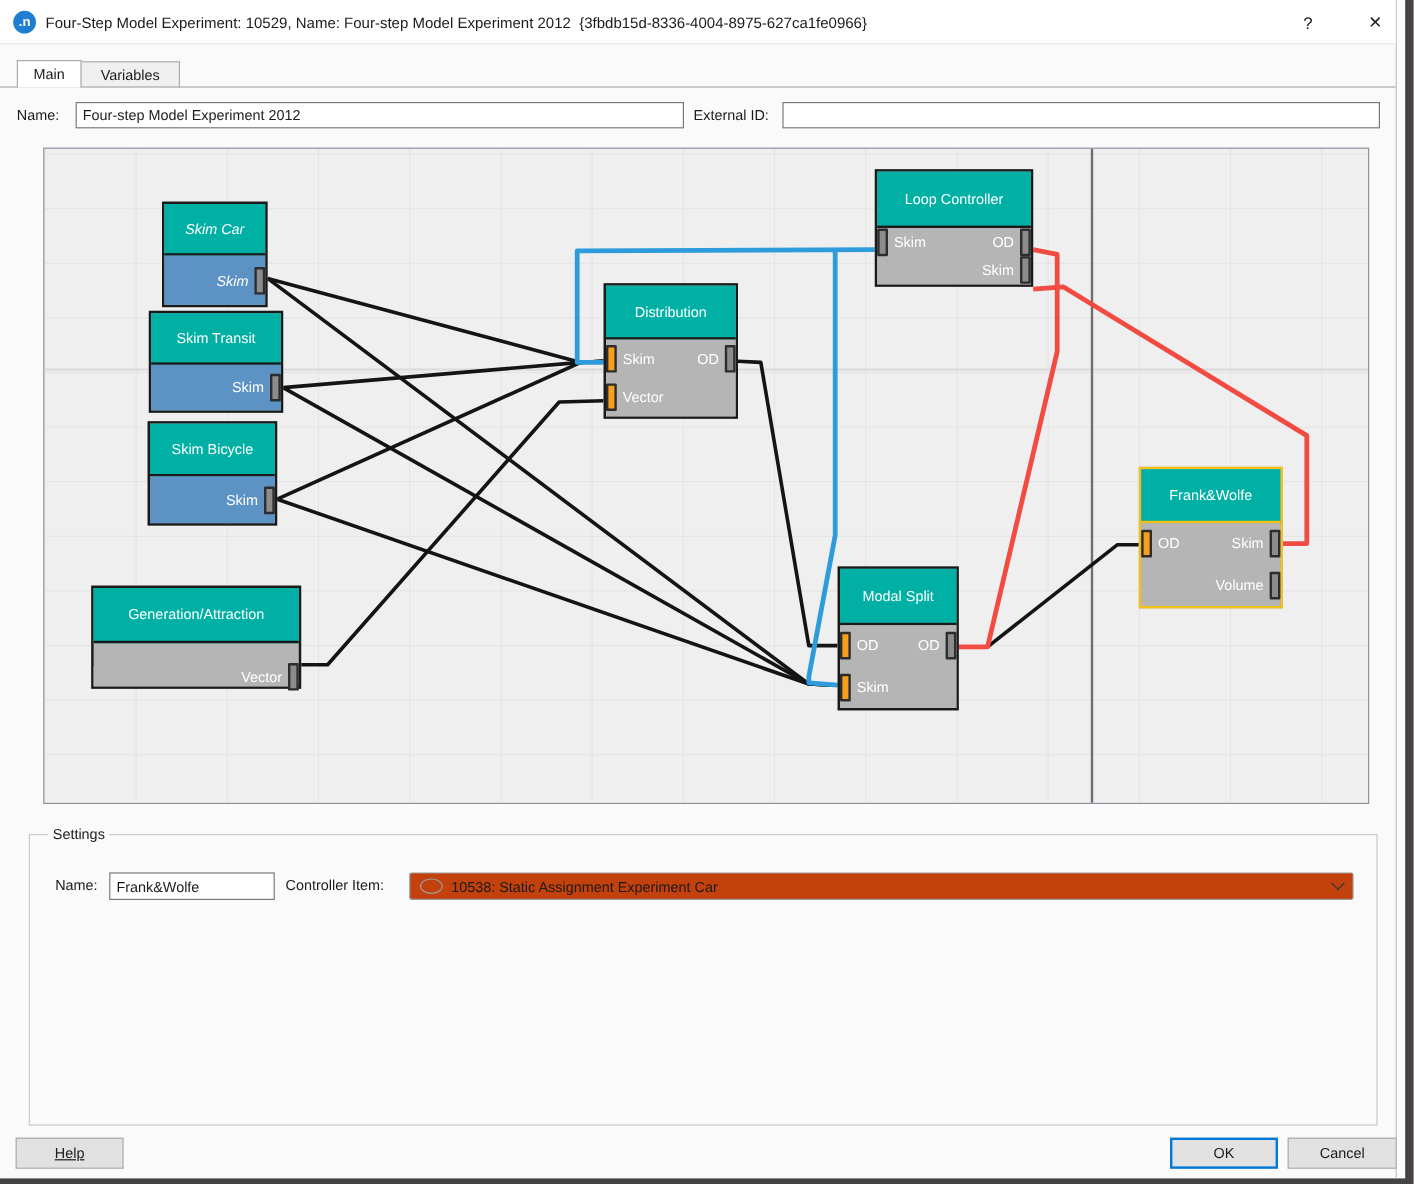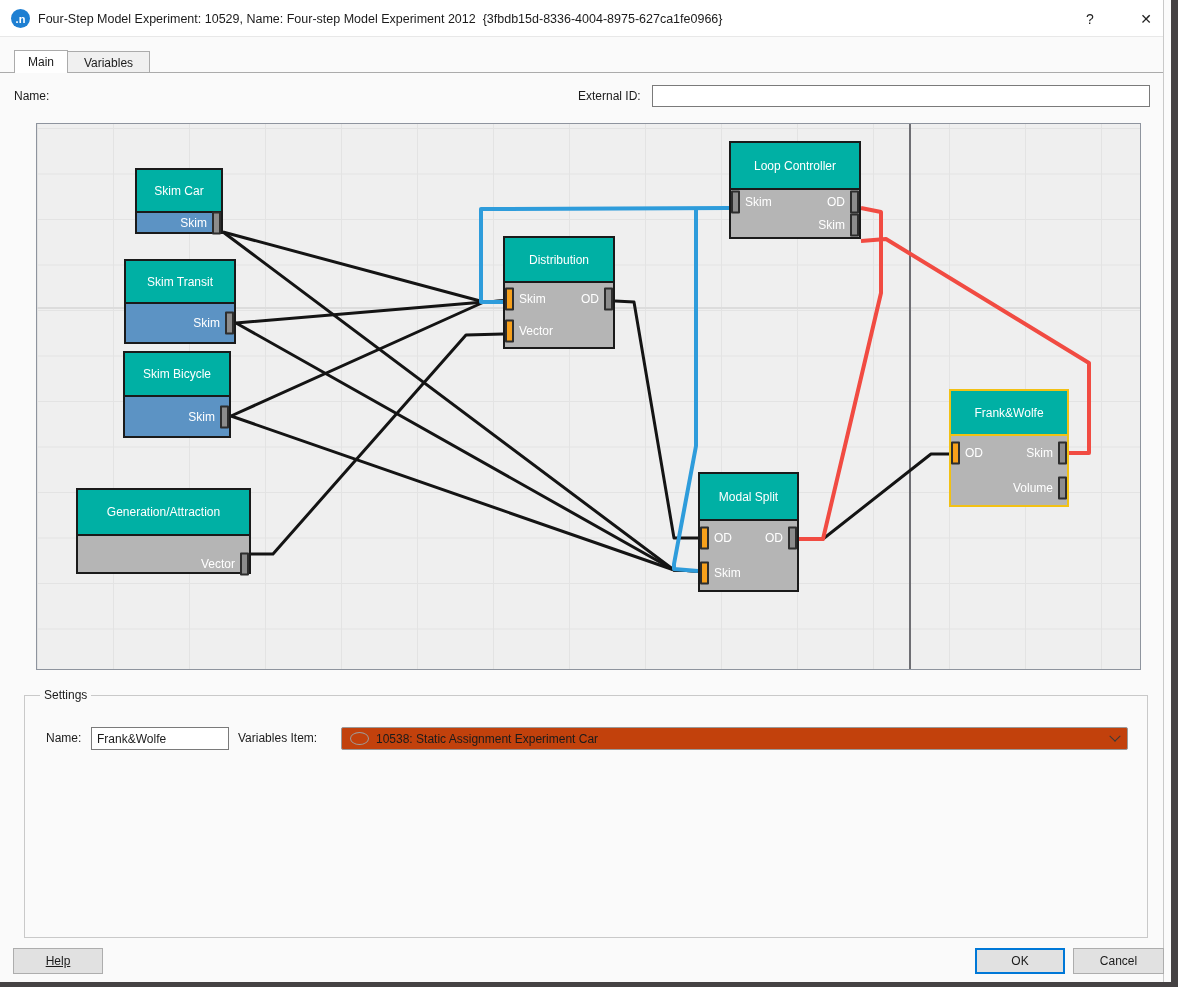--- a/index.html
+++ b/index.html
@@ -75,20 +75,21 @@
       <div class="title-text">Four-Step Model Experiment: 10529, Name: Four-step Model Experiment 2012  {3fbdb15d-8336-4004-8975-627ca1fe0966}</div>
       <div class="tb-btn tb-help">?</div>
       <div class="tb-btn tb-close">✕</div>
     </div>
 
     <div class="tab tab-active">Main</div>
     <div class="tab tab-inactive">Variables</div>
     <div class="tab-underline"></div>
 
     <div class="lbl" style="left:14px;top:85px;">Name:</div>
+    <div class="field" style="left:63px;top:85px;width:507px;">Four-step Model Experiment 2012</div>
     <div class="lbl" style="left:578px;top:85px;">External ID:</div>
     <div class="field" style="left:652px;top:85px;width:498px;"></div>
 
     <div class="canvas" id="canvas">
       <div class="major-h"></div>
       <div class="major-v"></div>
     <svg width="1105" height="547" class="wire-layer">
           <polyline points="186,108 447,178 466,177" fill="none" stroke="#141414" stroke-width="3" stroke-linejoin="round"></polyline>
           <polyline points="199,199 447,178 466,177" fill="none" stroke="#141414" stroke-width="3" stroke-linejoin="round"></polyline>
           <polyline points="194,292 447,178 466,177" fill="none" stroke="#141414" stroke-width="3" stroke-linejoin="round"></polyline>
@@ -96,21 +97,21 @@
           <polyline points="199,199 637,446 661,447" fill="none" stroke="#141414" stroke-width="3" stroke-linejoin="round"></polyline>
           <polyline points="194,292 637,446 661,447" fill="none" stroke="#141414" stroke-width="3" stroke-linejoin="round"></polyline>
           <polyline points="214,430 236,430 429,211 466,210" fill="none" stroke="#141414" stroke-width="3" stroke-linejoin="round"></polyline>
           <polyline points="578,177 597,178 637,414 661,414" fill="none" stroke="#141414" stroke-width="3" stroke-linejoin="round"></polyline>
           <polyline points="762,415 786,415 894,330 912,330" fill="none" stroke="#141414" stroke-width="3" stroke-linejoin="round"></polyline>
           <polyline points="692,84 444,85 444,178 466,178" fill="none" stroke="#2E9CDB" stroke-width="4" stroke-linejoin="round"></polyline>
           <polyline points="659,84 659,322 637,440 637,445 661,447" fill="none" stroke="#2E9CDB" stroke-width="4" stroke-linejoin="round"></polyline>
           <polyline points="762,415 786,415 844,169 844,88 824,84" fill="none" stroke="#F14B42" stroke-width="4" stroke-linejoin="round"></polyline>
           <polyline points="1032,329 1052,329 1052,239 849,115 824,117" fill="none" stroke="#F14B42" stroke-width="4" stroke-linejoin="round"></polyline>
         </svg>
-        <div class="node" style="left: 98px; top: 44px; width: 88px; height: 66px;">
+        <div class="node" style="left: 98px; top: 44px; width: 88px; height: 88px; font-style: italic;">
           <div class="nhdr" style="height: 43px;">Skim Car</div>
           <div class="nbody blue">
             <div class="nrow">
               <span class="port gray right"></span>
               <span class="pgrp right">Skim</span>
             </div>
           </div>
         </div>
         <div class="node" style="left: 87px; top: 135px; width: 112px; height: 85px;">
           <div class="nhdr" style="height: 43px;">Skim Transit</div>
@@ -198,21 +199,21 @@
               <span class="pgrp right">Volume</span>
             </div>
           </div>
         </div>
       </div>
 
     <div class="group-label">Settings</div>
     <div class="groupbox">
       <div class="lbl" style="left:21px;top:31px;">Name:</div>
       <div class="field" style="left:66px;top:31px;width:138px;height:23px;">Frank&amp;Wolfe</div>
-      <div class="lbl" style="left:213px;top:31px;">Variables Item:</div>
+      <div class="lbl" style="left:213px;top:31px;">Controller Item:</div>
       <div class="combo" style="left:316px;top:31px;width:787px;">
         <span class="ellipse-icon"></span>
         <span>10538: Static Assignment Experiment Car</span>
         <span class="chev"></span>
       </div>
     </div>
 
     <div class="btn" style="left:13px;top:948px;width:90px;height:26px;text-decoration:underline;">Help</div>
     <div class="btn default" style="left:975px;top:948px;width:90px;height:26px;">OK</div>
     <div class="btn" style="left:1073px;top:948px;width:91px;height:26px;">Cancel</div>

